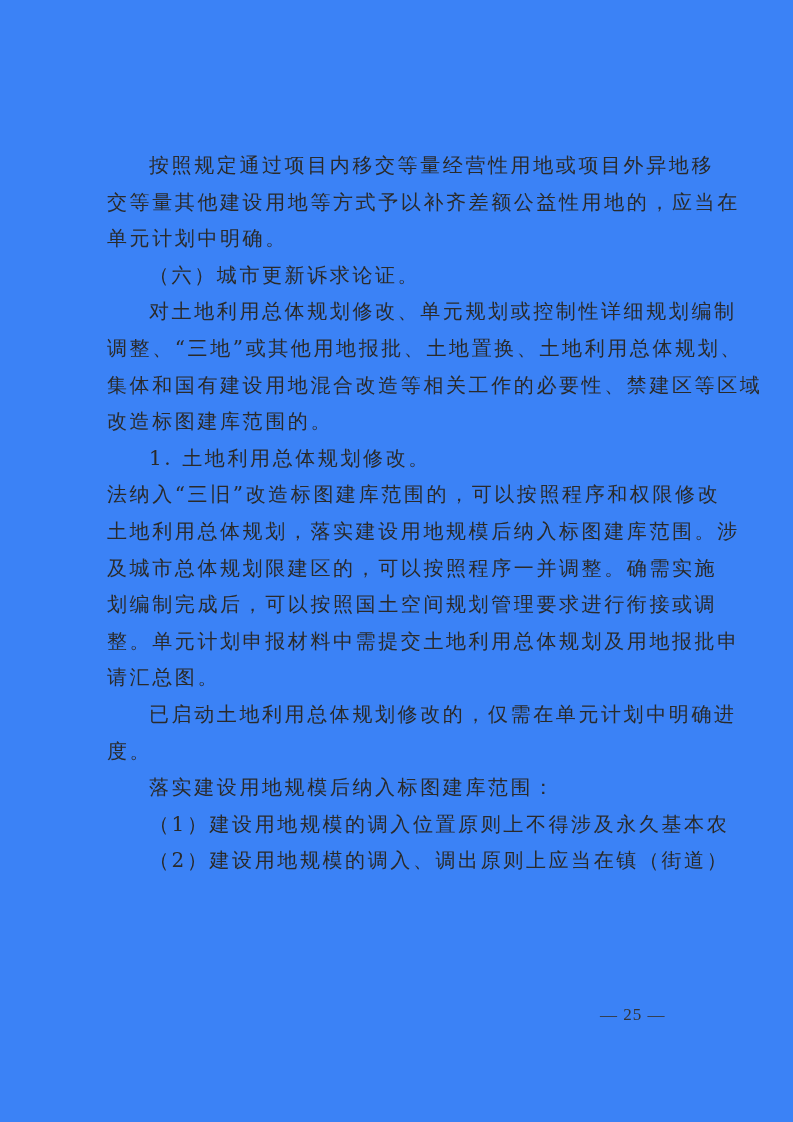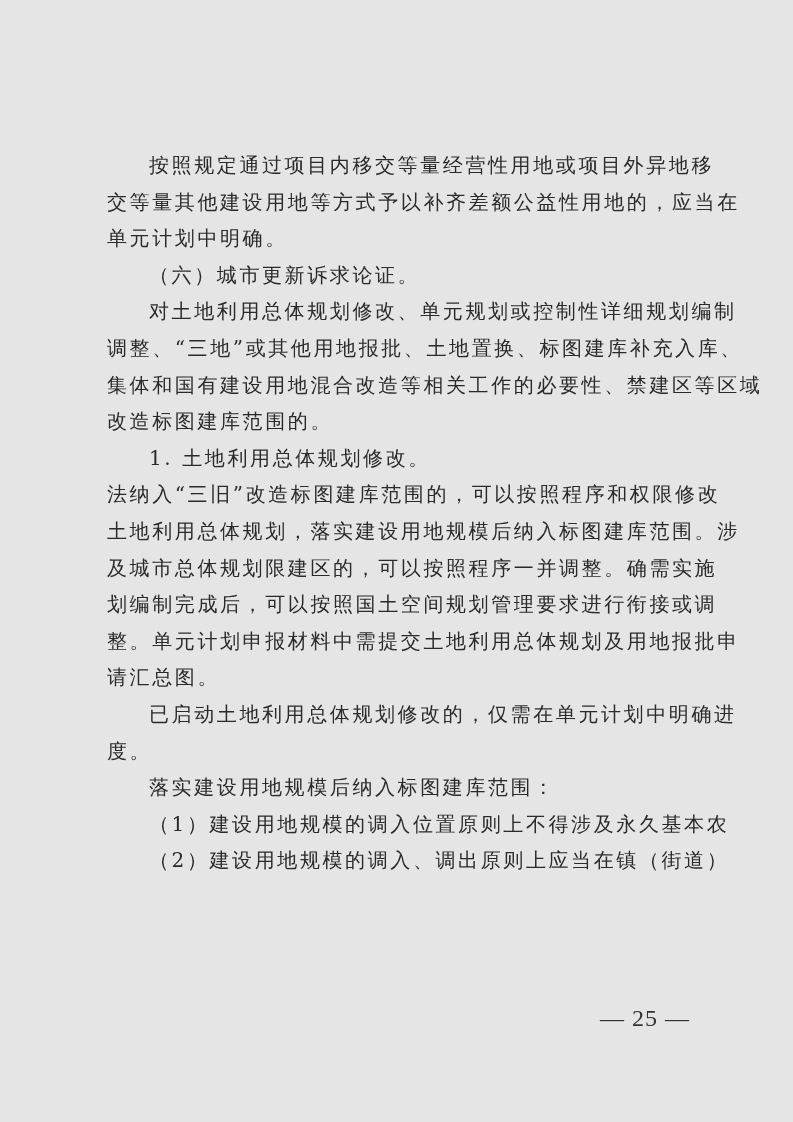--- a/index.html
+++ b/index.html
@@ -13,21 +13,21 @@
     position: relative;
     overflow: hidden;
     font-family: "DejaVu Serif", "Liberation Serif", serif;
     color: #2a2a2a;
   }
   .page {
     position: absolute;
     left: 0; top: 0;
     width: 793px;
     height: 1122px;
-    background: #e5e5e5;
+    background: #3b82f6;
   }
   .text-block {
     position: absolute;
     left: 107px;
     top: 147px;
     width: 588px;
   }
   .line {
     height: 36.6px;
     line-height: 36.6px;
@@ -41,40 +41,40 @@
     text-align-last: left;
   }
   .line.indent {
     padding-left: 42px;
   }
   .page-number {
     position: absolute;
     left: 600px;
     top: 1005px;
     width: 120px;
-    font-size: 24px;
+    font-size: 17px;
     color: #333;
     letter-spacing: 1px;
     font-family: "Liberation Serif", "DejaVu Serif", serif;
   }
 </style>
 </head>
 <body>
 
 <div class="page">
   <div class="text-block">
 
     <div class="line indent">按照规定通过项目内移交等量经营性用地或项目外异地移</div>
     <div class="line">交等量其他建设用地等方式予以补齐差额公益性用地的，应当在</div>
     <div class="line last">单元计划中明确。</div>
 
     <div class="line indent last">（六）城市更新诉求论证。</div>
 
     <div class="line indent">对土地利用总体规划修改、单元规划或控制性详细规划编制</div>
-    <div class="line">调整、“三地”或其他用地报批、土地置换、标图建库补充入库、</div>
+    <div class="line">调整、“三地”或其他用地报批、土地置换、土地利用总体规划、</div>
     <div class="line">集体和国有建设用地混合改造等相关工作的必要性、禁建区等区域</div>
     <div class="line last">改造标图建库范围的。</div>
 
     <div class="line indent last">1. 土地利用总体规划修改。</div>
 
     <div class="line">法纳入“三旧”改造标图建库范围的，可以按照程序和权限修改</div>
     <div class="line">土地利用总体规划，落实建设用地规模后纳入标图建库范围。涉</div>
     <div class="line">及城市总体规划限建区的，可以按照程序一并调整。确需实施</div>
     <div class="line">划编制完成后，可以按照国土空间规划管理要求进行衔接或调</div>
     <div class="line">整。单元计划申报材料中需提交土地利用总体规划及用地报批申</div>

